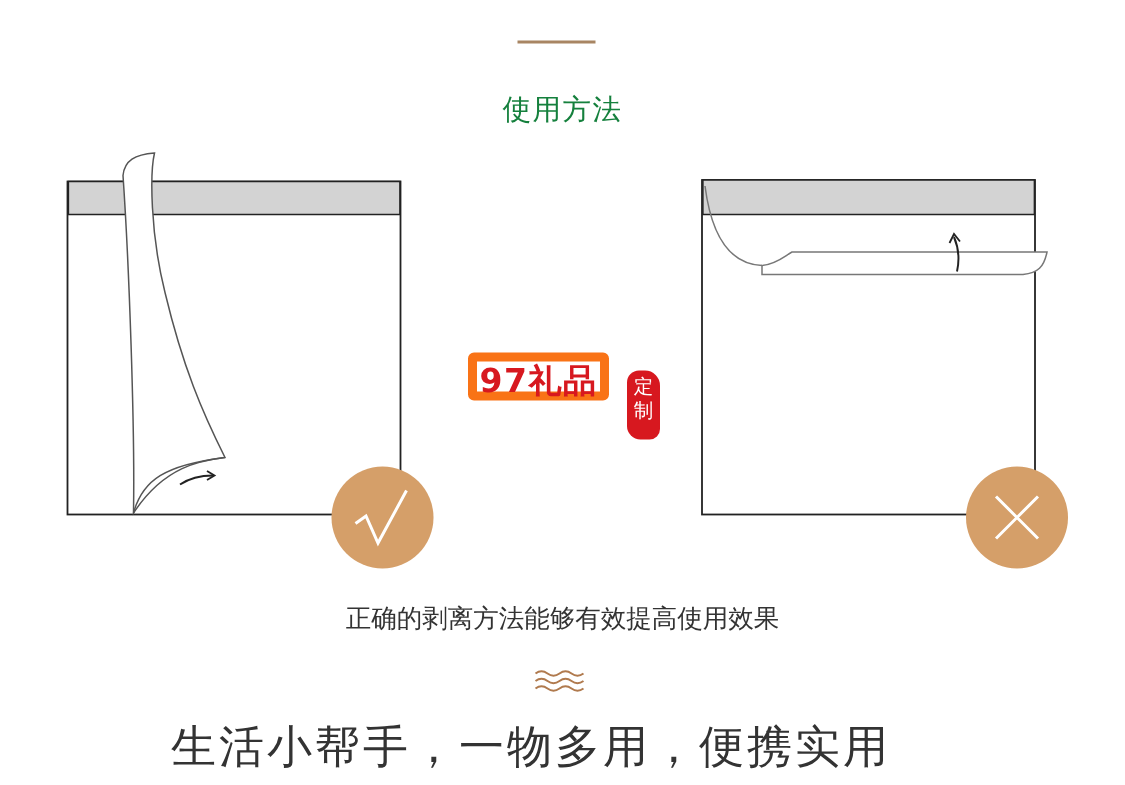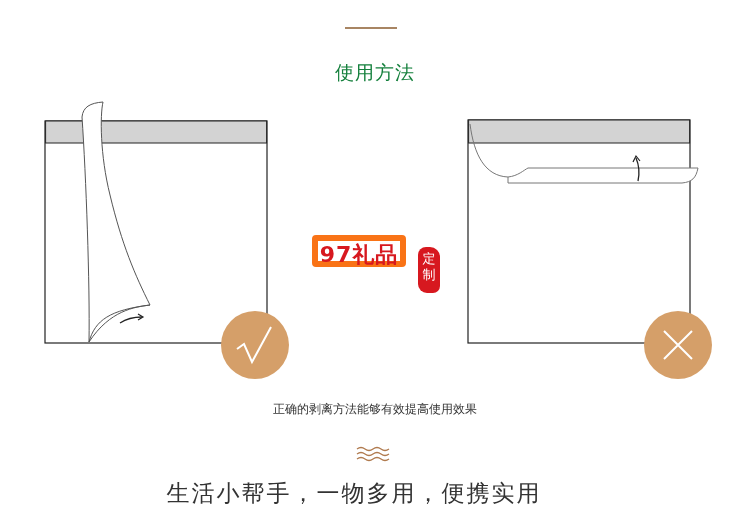--- a/index.html
+++ b/index.html
@@ -1,23 +1,23 @@
 <!DOCTYPE html>
 <html><head>
 <meta charset="utf-8">
 <style>
   html, body { margin:0; padding:0; background:#ffffff; }
   body { width:750px; height:523px; position:relative; overflow:hidden;
          font-family: "DejaVu Sans", "Liberation Sans", sans-serif; color:#333; }
   .abs { position:absolute; }
   .top-rule { left:345px; top:27px; width:52px; height:2px; background:#a88563; }
   .title { left:0; width:750px; top:48px; text-align:center; font-size:19px; color:#15803d; letter-spacing:1px;margin-top:12px; }
-  .caption { left:0; width:750px; top:401px; text-align:center; font-size:12px; color:#333; }
+  .caption { left:0; width:750px; top:401px; text-align:center; font-size:17px; color:#333; }
   .wave { left:355px; top:444px; width:40px; height:20px; }
-  .slogan { left:0; width:708px; top:478px; text-align:center; font-size:23px; color:#333; letter-spacing:2px; }
+  .slogan { left:0; width:708px; top:478px; text-align:center; font-size:30px; color:#333; letter-spacing:2px; }
   .badge-circle { width:68px; height:68px; border-radius:50%; background:#d59f69; }
   .logo-box { left:312px; top:235px; width:94px; height:32px; border:6px solid #f97316; border-radius:4px; box-sizing:border-box;
               color:#d7181f; font-size:22px; font-weight:bold; text-align:center; line-height:28px; letter-spacing:1px; }
   .seal { left:418px; top:247px; width:22px; height:46px; background:#d7181f; border-radius:8px 10px 7px 9px;
           color:#fff; font-size:13px; line-height:16px; text-align:center; padding-top:4px; box-sizing:border-box; }
 </style>
 </head>
 <body>
 
 <div class="abs top-rule"></div>

